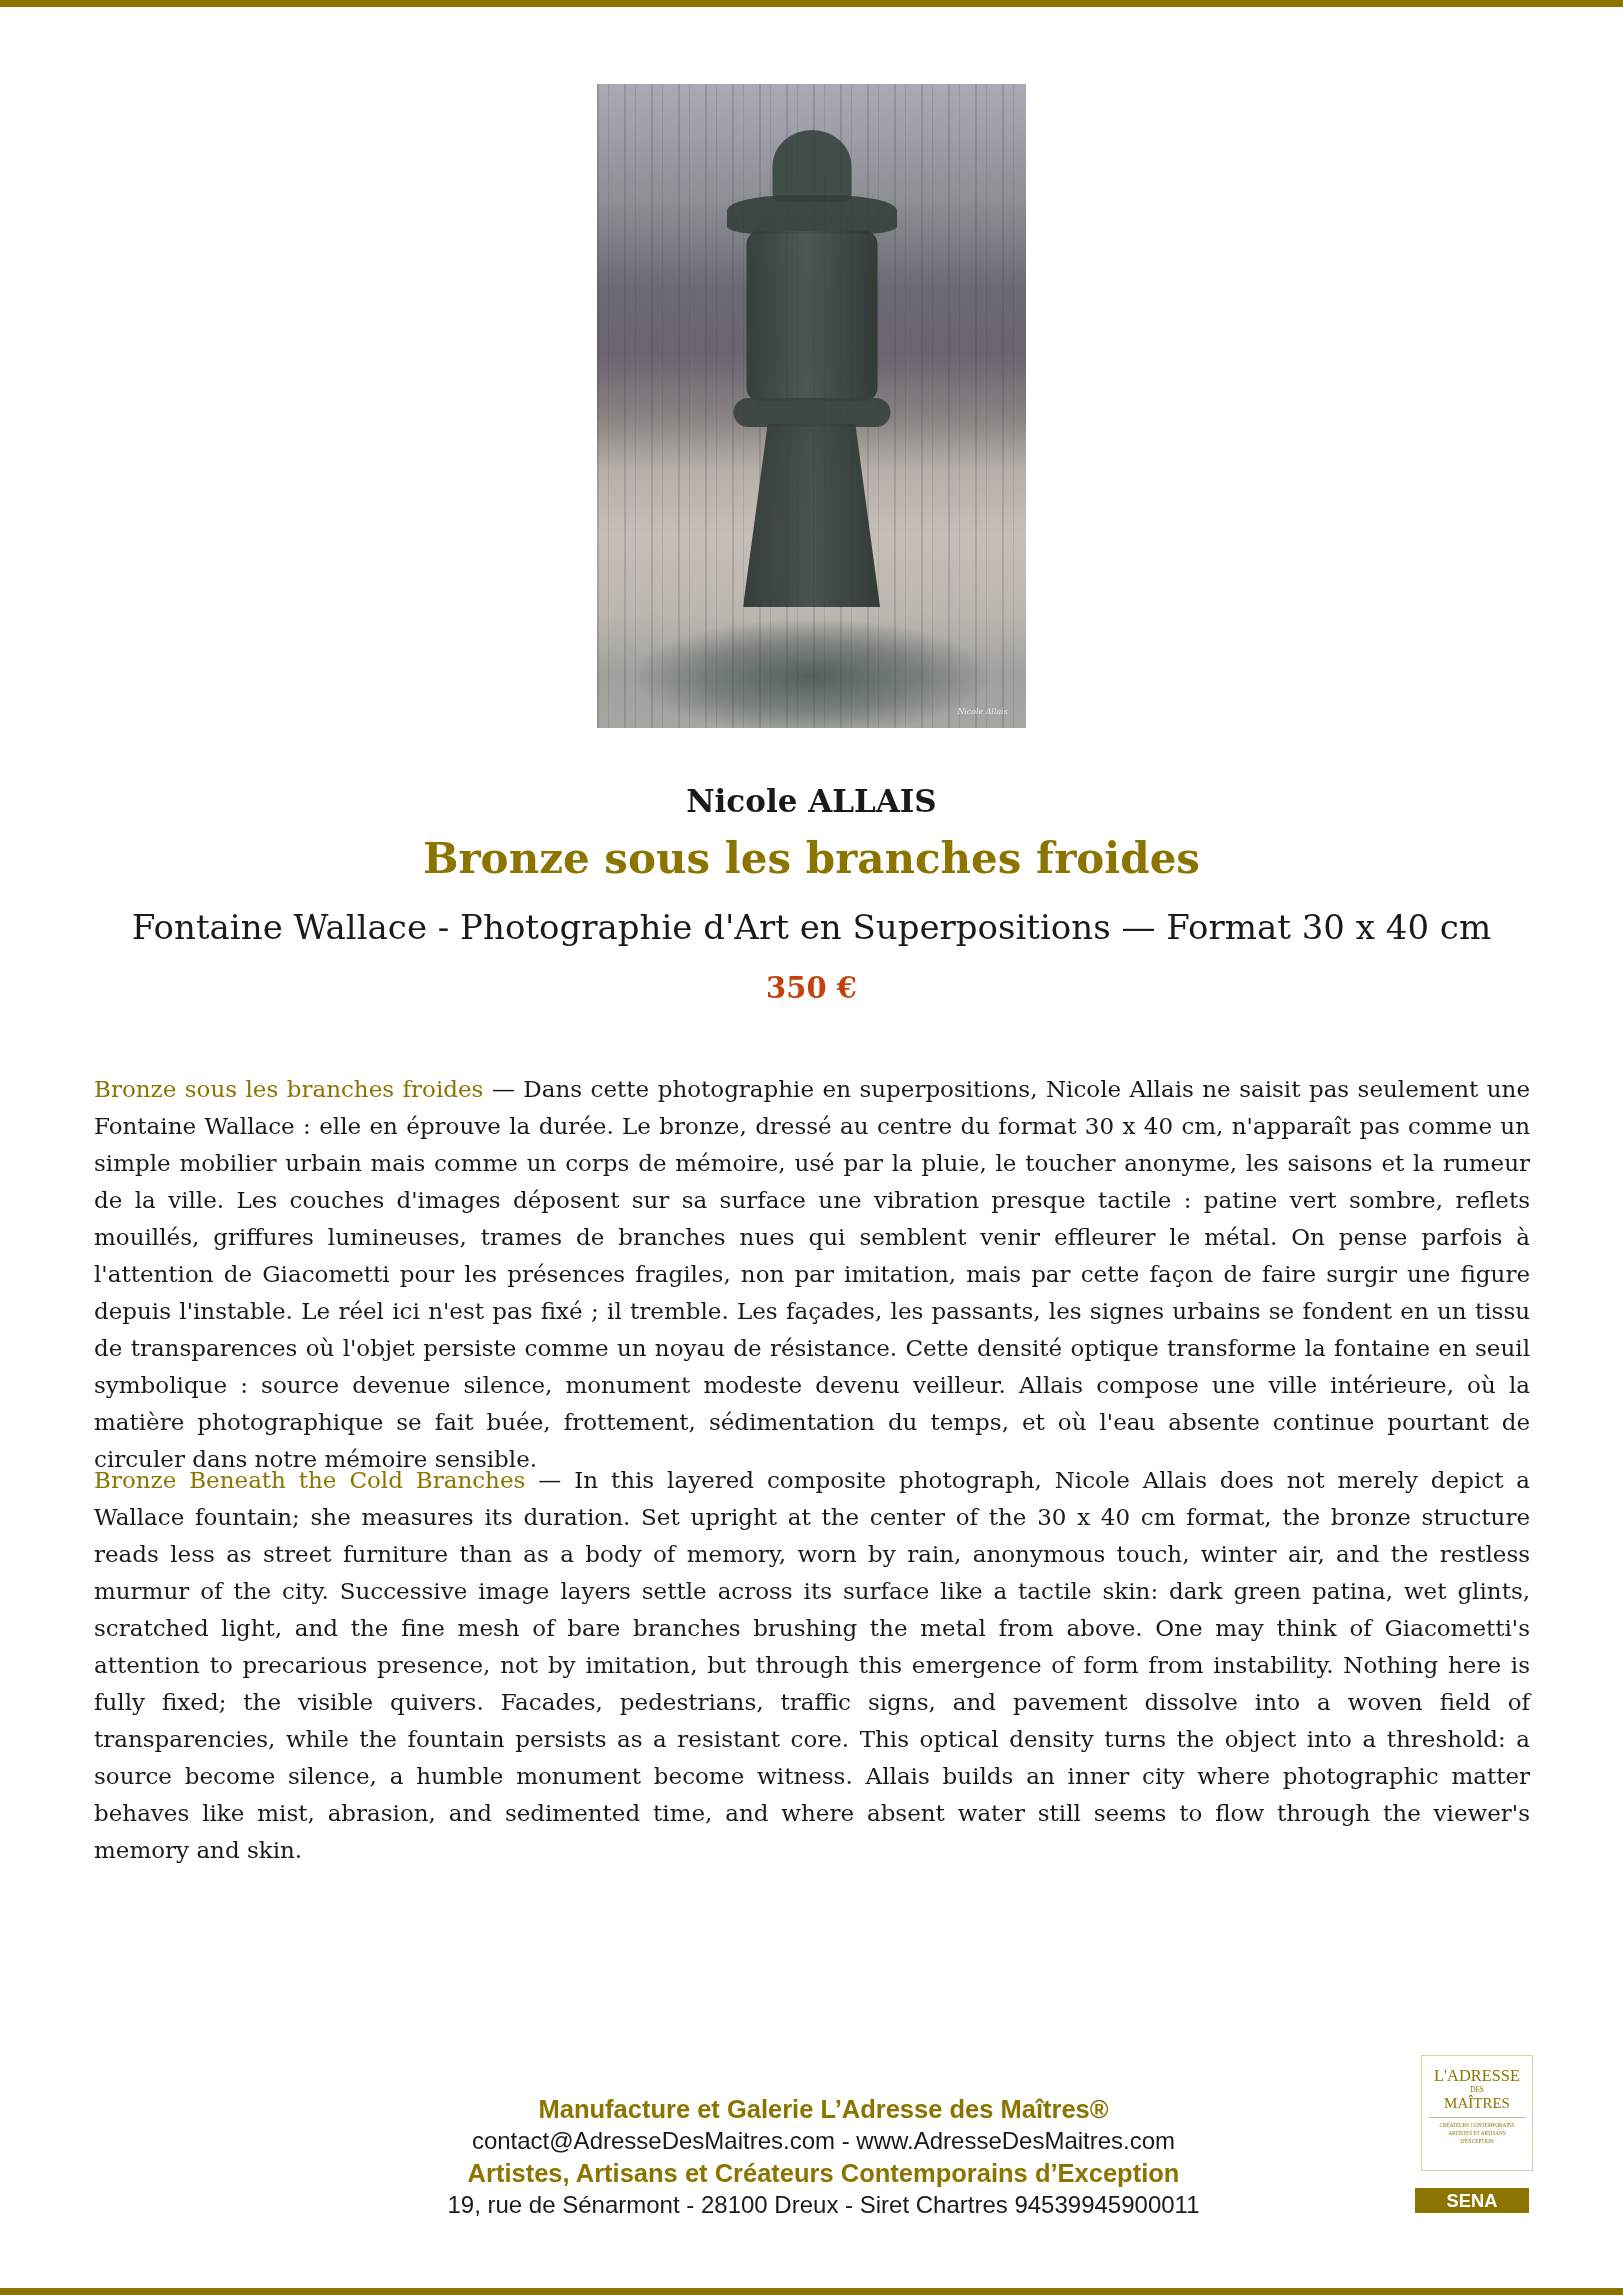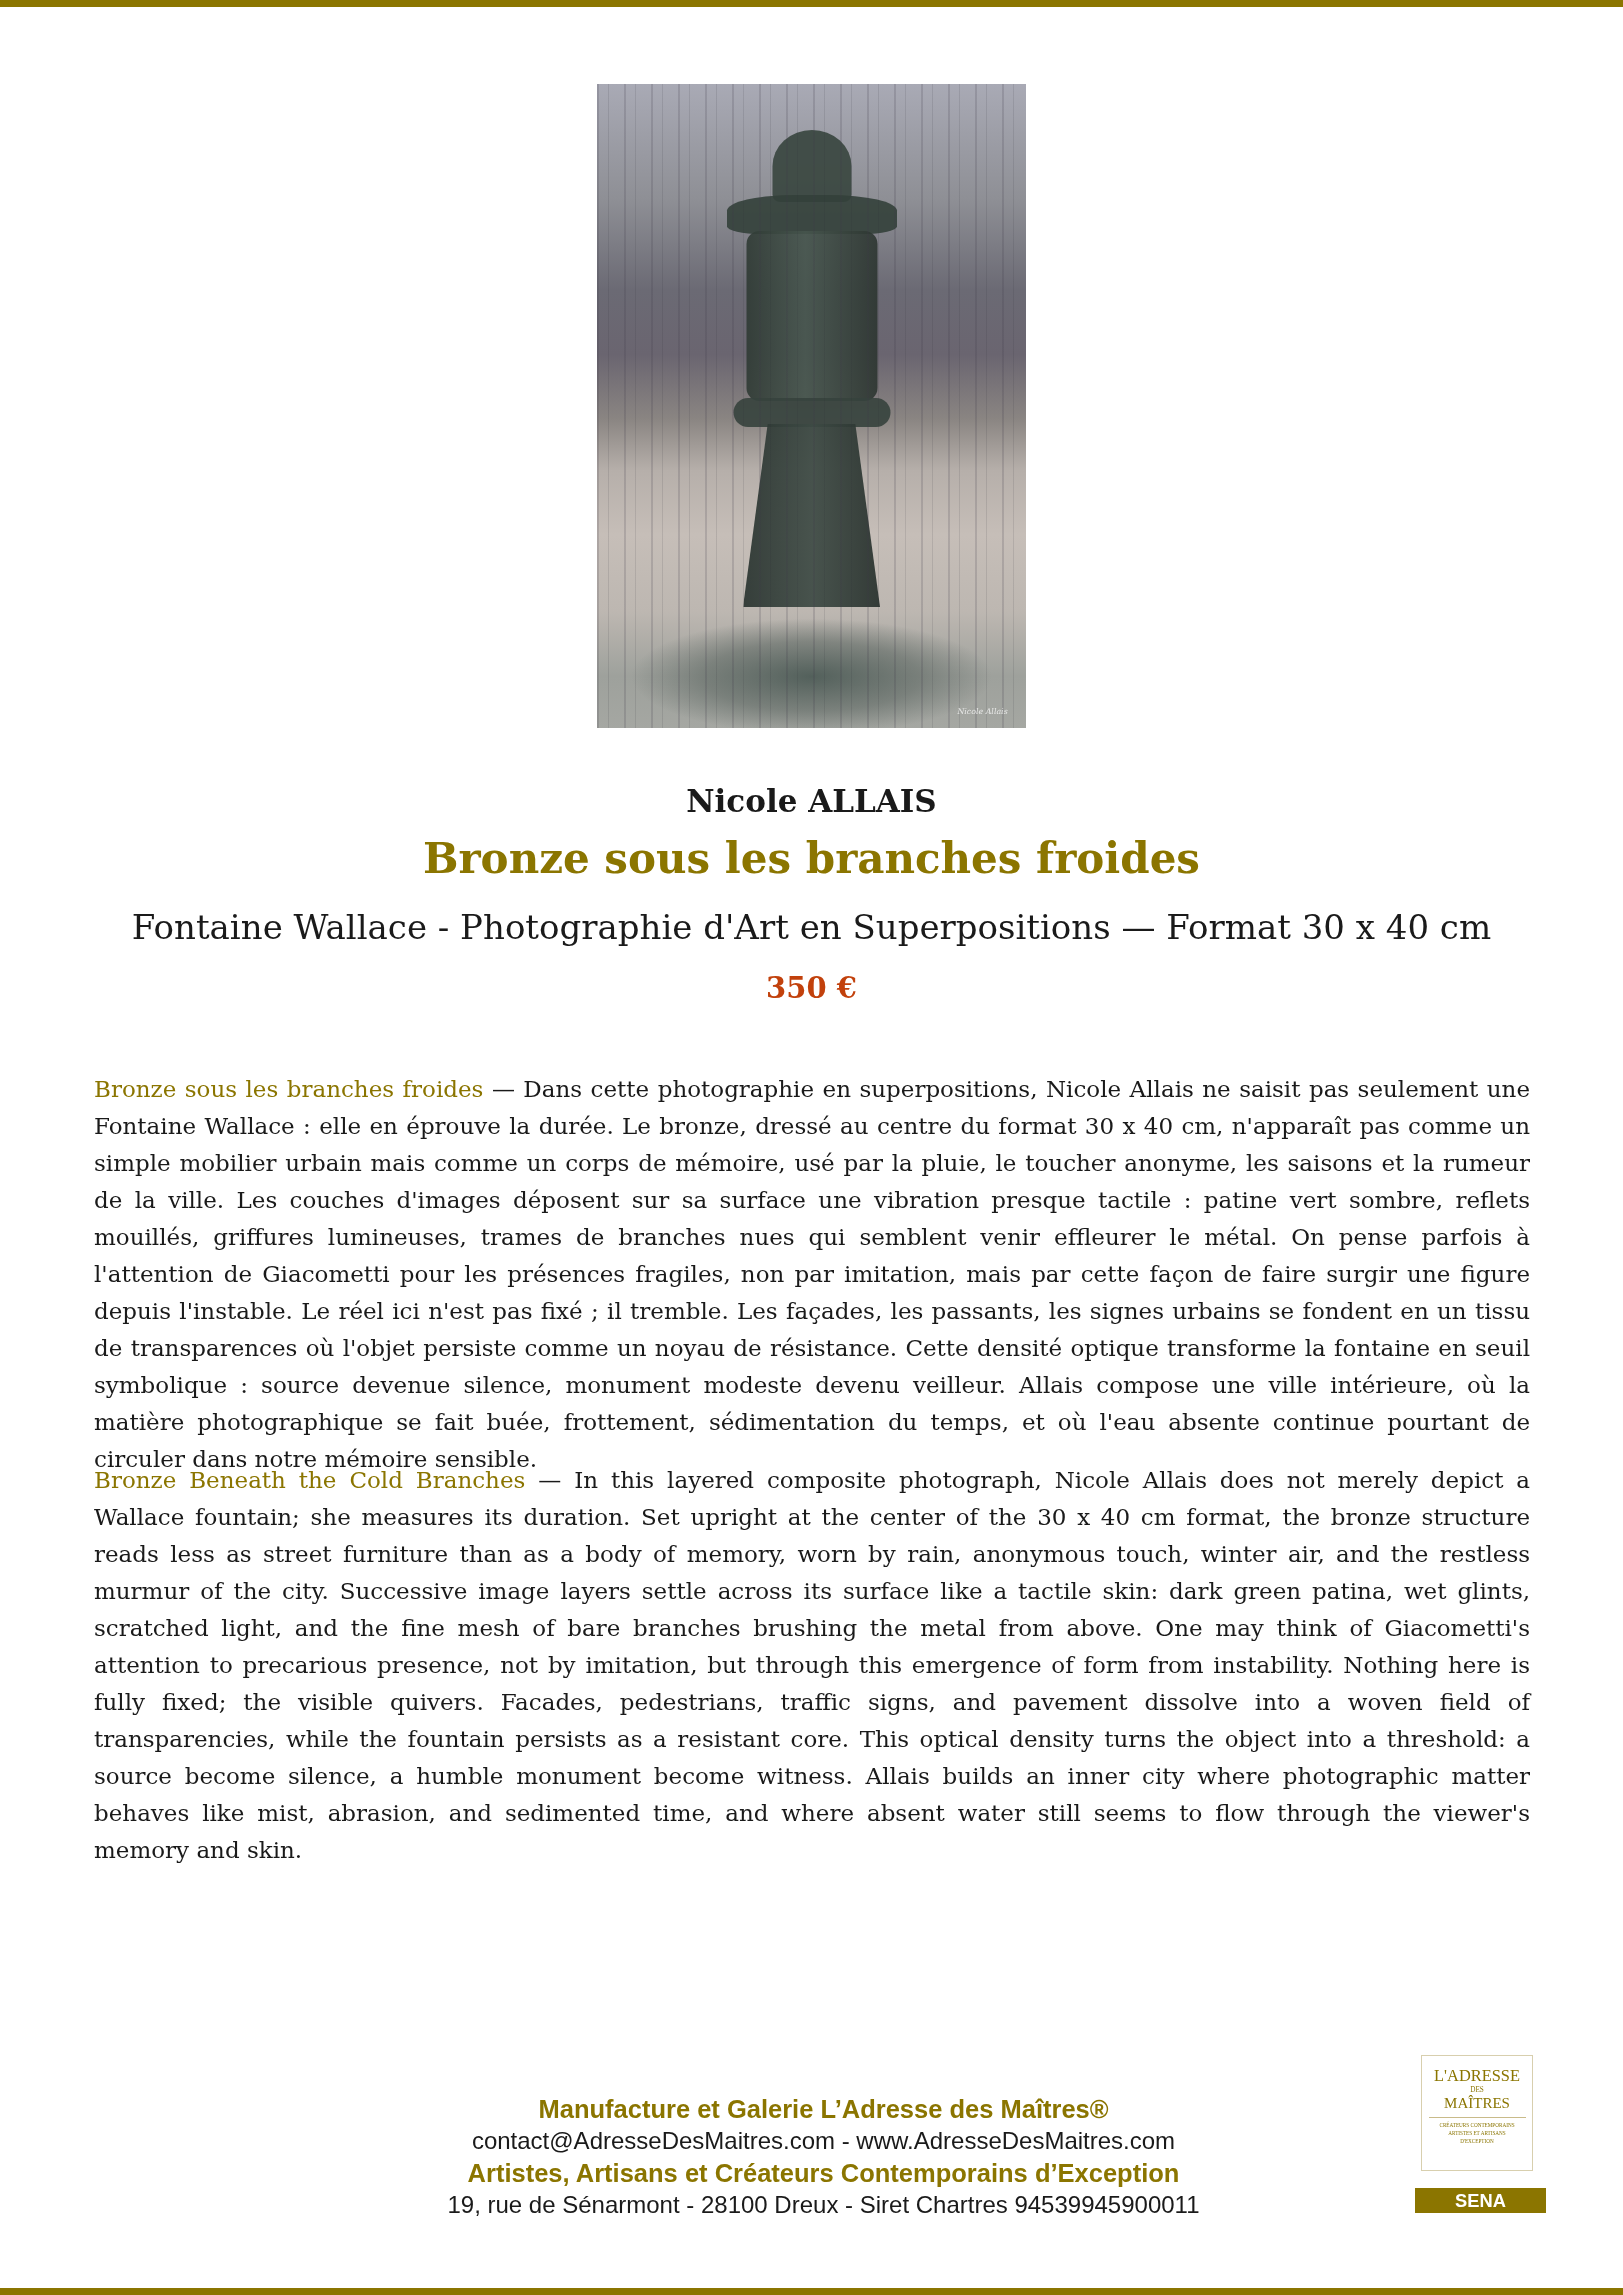--- a/index.html
+++ b/index.html
@@ -57,21 +57,21 @@
     position: absolute; left: 1421px; top: 2055px; width: 112px; height: 116px;
     border: 1.3px solid #d8cfae; box-sizing: border-box; text-align: center; color: #8b7500;
     font-family: "Liberation Serif", "DejaVu Serif", serif;
   }
   .logo-box .l1 { margin-top: 10.5px; font-size: 16.4px; line-height: 18.3px; }
   .logo-box .l2 { font-size: 7.2px; line-height: 10.5px; }
   .logo-box .l3 { font-size: 15px; line-height: 17px; }
   .logo-box .rule { width: 97px; height: 0.7px; background: #c9bb8a; margin: 5.2px auto 3.9px; }
   .logo-box .l4 { font-size: 5.2px; line-height: 7.9px; }
   .logo-badge {
-    position: absolute; left: 1415px; top: 2188px; width: 131px; height: 25px; background: #8b7500;
+    position: absolute; left: 1415px; top: 2188px; width: 114px; height: 25px; background: #8b7500;
     color: #ffffff; font-family: "Liberation Sans", "DejaVu Sans", sans-serif; font-weight: bold; font-size: 18.3px;
     text-align: center; line-height: 25px;
   }
 </style>
 </head>
 <body>
 
 <div class="bar top"></div>
 
 <div class="artwork" title="Fontaine Wallace - photographie en superpositions">

